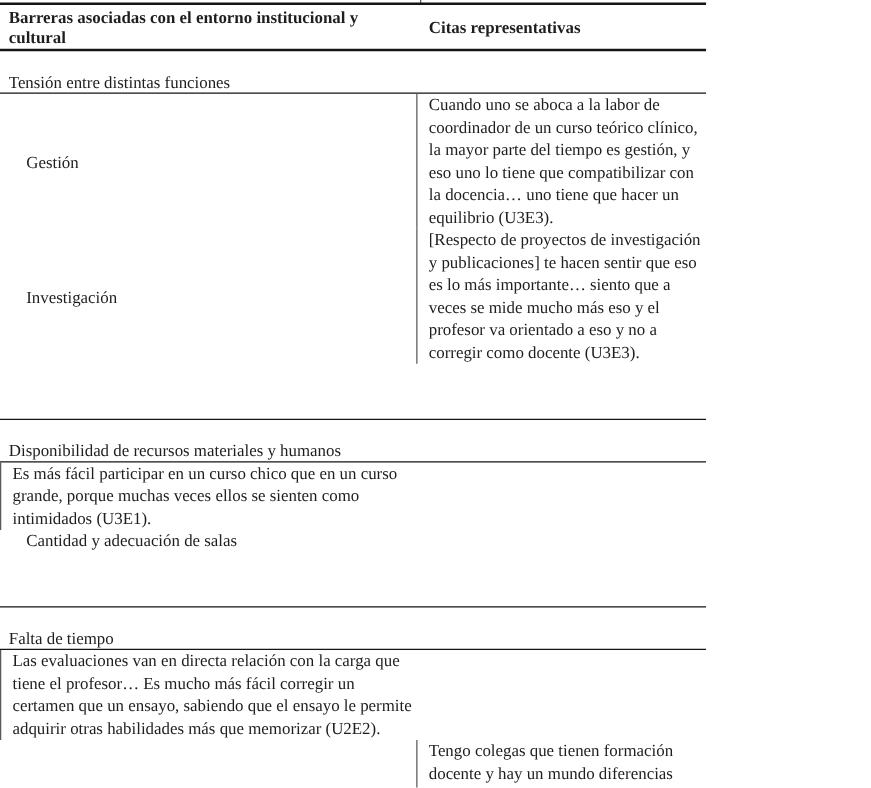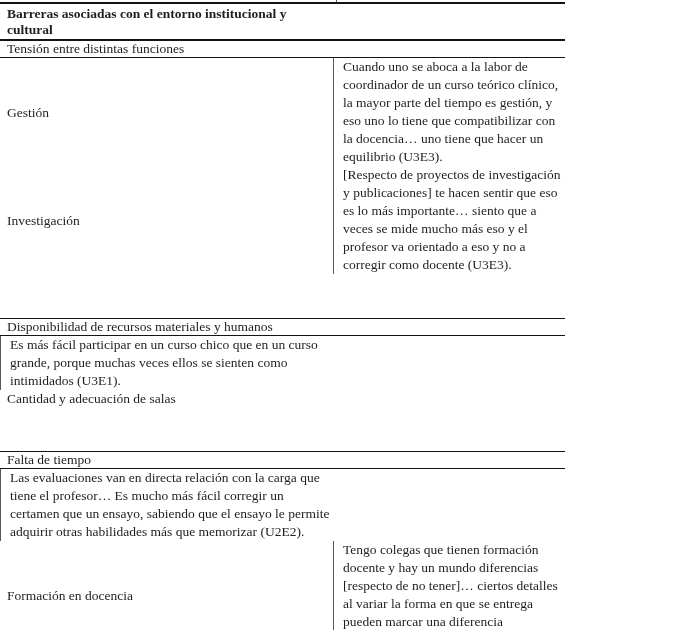--- a/index.html
+++ b/index.html
@@ -42,55 +42,56 @@
     line-height:16px;
     padding:2px 6px 1px 7px;
   }
   .header-cell.cell-right{
     align-self:center;
     padding-left:10px;
   }
   .section-title{
     font-size:13.5px;
     line-height:14px;
-    padding:1px 0 1px 7px;
+    padding:18px 0 1px 7px;
     border-bottom:1px solid var(--border);
     white-space:nowrap;
   }
   .section:not(:first-child) .section-title{
     border-top:1px solid var(--border);
     margin-top:44px;
   }
   .row{
     display:grid;
     grid-template-columns:333px 1fr;
   }
   .barrier-cell{
     display:flex;
     align-items:center;
-    padding-left:7px;
+    padding-left:21px;
     font-size:13.5px;
     line-height:17px;
   }
   .quote-cell{
     border-left:1px solid var(--divider);
     padding:0 2px 0 9px;
     font-size:13.5px;
     line-height:18px;
   }
   .quote-cell p{margin:0;}
 </style>
 </head>
 <body>
 
 <div class="page">
   <div class="top-tick"></div>
   <div class="table">
     <div class="header-row">
       <div class="header-cell cell-left">Barreras asociadas con el entorno institucional y cultural</div>
+      <div class="header-cell cell-right">Citas representativas</div>
     </div>
     <div class="tbody">
   <section class="section">
     <div class="section-title">Tensión entre distintas funciones</div>
     <div class="section-rows">
   <div class="row">
     <div class="barrier-cell">Gestión</div>
     <div class="quote-cell">
                 <p>Cuando uno se aboca a la labor de coordinador de un curso teórico clínico, la mayor parte del tiempo es gestión, y eso uno lo tiene que compatibilizar con la docencia… uno tiene que hacer un equilibrio (U3E3).</p>
               </div>

